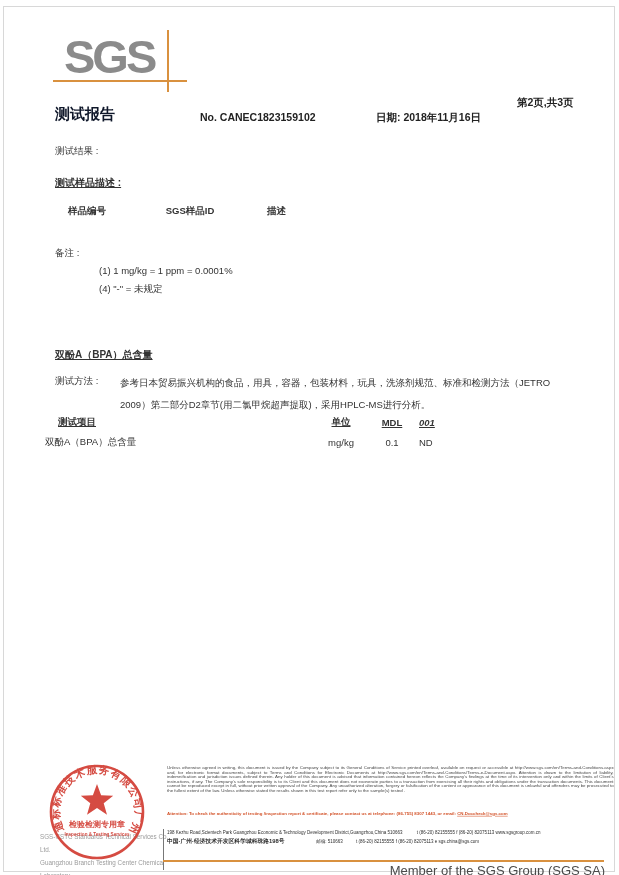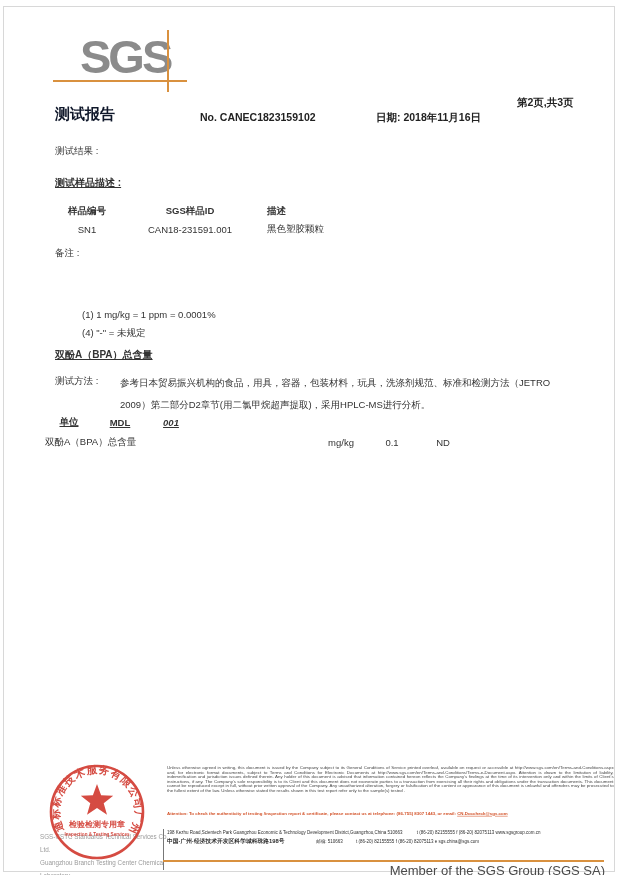--- a/index.html
+++ b/index.html
@@ -2,21 +2,21 @@
 <html><head>
 <meta charset="utf-8">
 <style>
   * { margin:0; padding:0; box-sizing:border-box; }
   html,body { width:619px; height:875px; background:#ffffff; overflow:hidden;
     font-family:"Liberation Sans","DejaVu Sans",sans-serif; color:#333; }
   .abs { position:absolute; }
   .page-border { left:3px; top:6px; width:612px; height:866px; border:1px solid #d8d8d8; }
 
   
-  .logo-text { left:80px; top:33px; font-size:47px; font-weight:bold; color:#8b8b8b;
+  .logo-text { left:64px; top:33px; font-size:47px; font-weight:bold; color:#8b8b8b;
     letter-spacing:-3px; line-height:1; }
   .logo-hline { left:53px; top:80px; width:134px; height:2px; background:#d9913f; }
   .logo-vline { left:167px; top:30px; width:2px; height:62px; background:#d9913f; }
 
   
   .doc-title { left:55px; top:105px; font-size:15px; font-weight:bold; color:#0f172a; }
   .report-no { left:200px; top:111px; font-size:10.5px; font-weight:bold; color:#222; }
   .report-date { left:376px; top:111px; font-size:10.5px; font-weight:bold; color:#222; }
   .page-info { left:517px; top:96px; font-size:10.5px; font-weight:bold; color:#222; }
 
@@ -25,34 +25,34 @@
   .sample-heading { left:55px; top:176px; font-size:10px; font-weight:bold; text-decoration:underline; }
 
   .sample-table { left:55px; top:202px; width:420px; font-size:9.5px; }
   .sample-table .row { display:flex; height:18px; align-items:center;gap:9px; }
   .sample-table .c1 { width:64px; text-align:center; }
   .sample-table .c2 { width:124px; text-align:center; }
   .sample-table .c3 { padding-left:6px; text-align:left; }
   .sample-table .hdr { font-weight:bold; }
 
   .notes-label { left:55px; top:247px; }
-  .notes-list { left:82px; top:262px;margin-top:44px; }
+  .notes-list { left:99px; top:262px; }
   .notes-list .note { line-height:17.5px; font-size:9.5px; }
 
   .bpa-heading { left:55px; top:348px; font-size:10px; font-weight:bold; text-decoration:underline; }
 
   .method-label { left:55px; top:375px; }
   .method-text { left:120px; top:372px; width:458px; font-size:9.5px; line-height:22px; }
 
   .result-table { left:45px; top:414px; width:422px; font-size:9.5px; }
   .result-table .row { display:flex; height:17px; align-items:center; }
   .result-table .c1 { flex:1; }
   .result-table .c2 { width:48px; text-align:center; }
   .result-table .c3 { width:54px; text-align:center; }
-  .result-table .c4 { width:48px; text-align:center; }
+  .result-table .c4 { width:48px; }
   .result-table .hdr span { font-weight:bold; text-decoration:underline; }
   .result-table .hdr .c1 span { margin-left:13px; }
   .result-table .hdr .c4 span { font-style:italic; }
   .result-table .data { margin-top:3px; }
 
   
   .company-lines { left:40px; top:830px; width:134px; font-size:6.3px; line-height:13px; color:#9b9b9b; }
   .stamp-svg { left:42px; top:757px; width:110px; height:110px; opacity:0.92; }
 
   .legal-wrap { left:167px; top:766px; width:447px; height:46px; overflow:visible; }
@@ -93,39 +93,35 @@
 
 <div class="abs body-text results-label">测试结果 :</div>
 <div class="abs sample-heading">测试样品描述 :</div>
 
 <div class="abs sample-table">
   <div class="row hdr">
     <div class="c1">样品编号</div>
     <div class="c2">SGS样品ID</div>
     <div class="c3">描述</div>
   </div>
-  <div class="row">
-    <div class="c1">SN1</div>
-    <div class="c2">CAN18-231591.001</div>
-    <div class="c3">黑色塑胶颗粒</div>
-  </div>
 </div>
 
 <div class="abs body-text notes-label">备注 :</div>
 <div class="abs notes-list">
   <div class="note">(1) 1 mg/kg = 1 ppm = 0.0001%</div>
   <div class="note">(4) "-" = 未规定</div>
 </div>
 
 <div class="abs bpa-heading">双酚A（BPA）总含量</div>
 <div class="abs body-text method-label">测试方法 :</div>
 <div class="abs method-text">参考日本贸易振兴机构的食品，用具，容器，包装材料，玩具，洗涤剂规范、标准和检测方法（JETRO 2009）第二部分D2章节(用二氯甲烷超声提取)，采用HPLC-MS进行分析。</div>
 
 <div class="abs result-table">
   <div class="row hdr">
+    <div class="c1"><span>测试项目</span></div>
     <div class="c2"><span>单位</span></div>
     <div class="c3"><span>MDL</span></div>
     <div class="c4"><span>001</span></div>
   </div>
   <div class="row data">
     <div class="c1">双酚A（BPA）总含量</div>
     <div class="c2">mg/kg</div>
     <div class="c3">0.1</div>
     <div class="c4">ND</div>
   </div>

